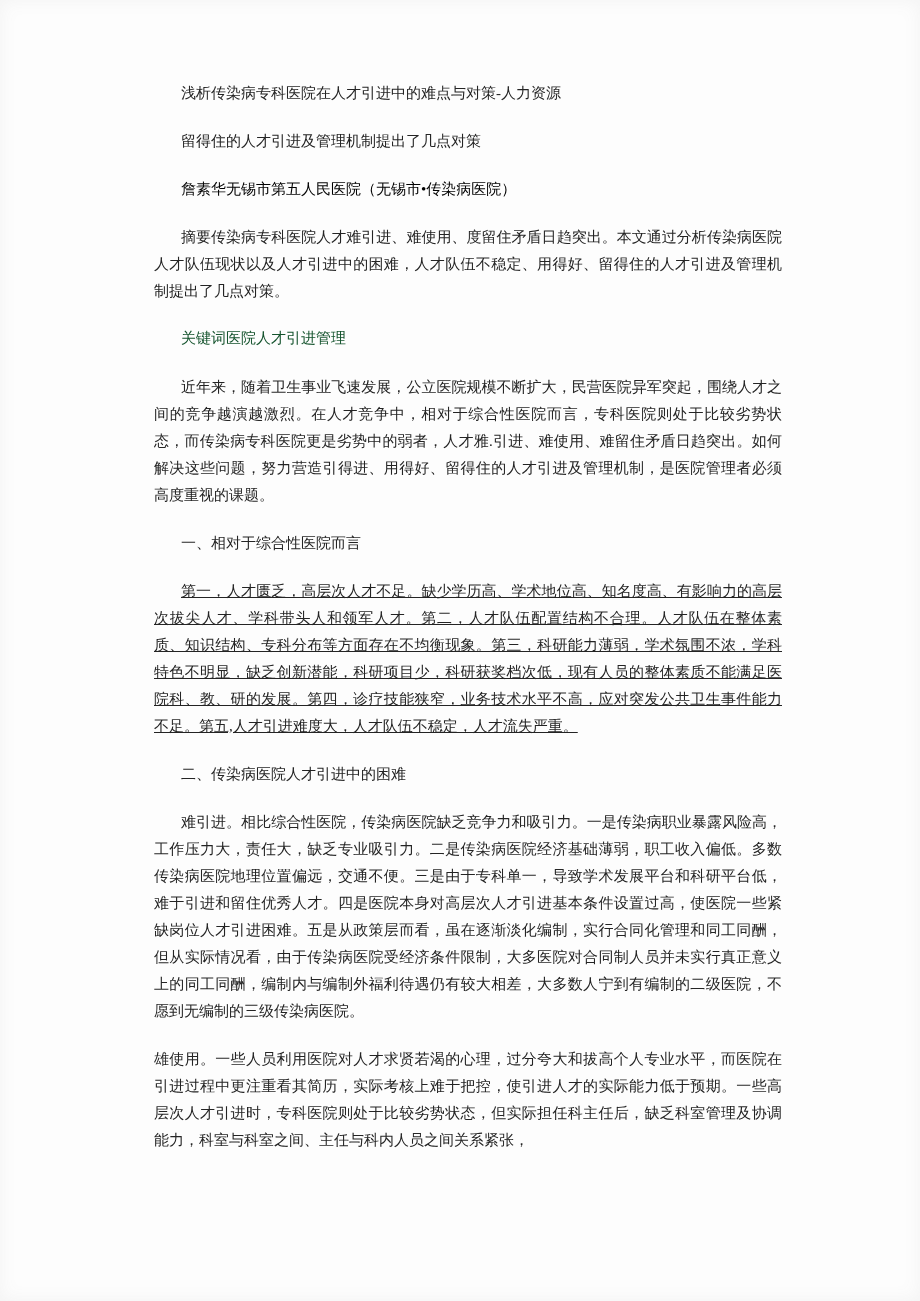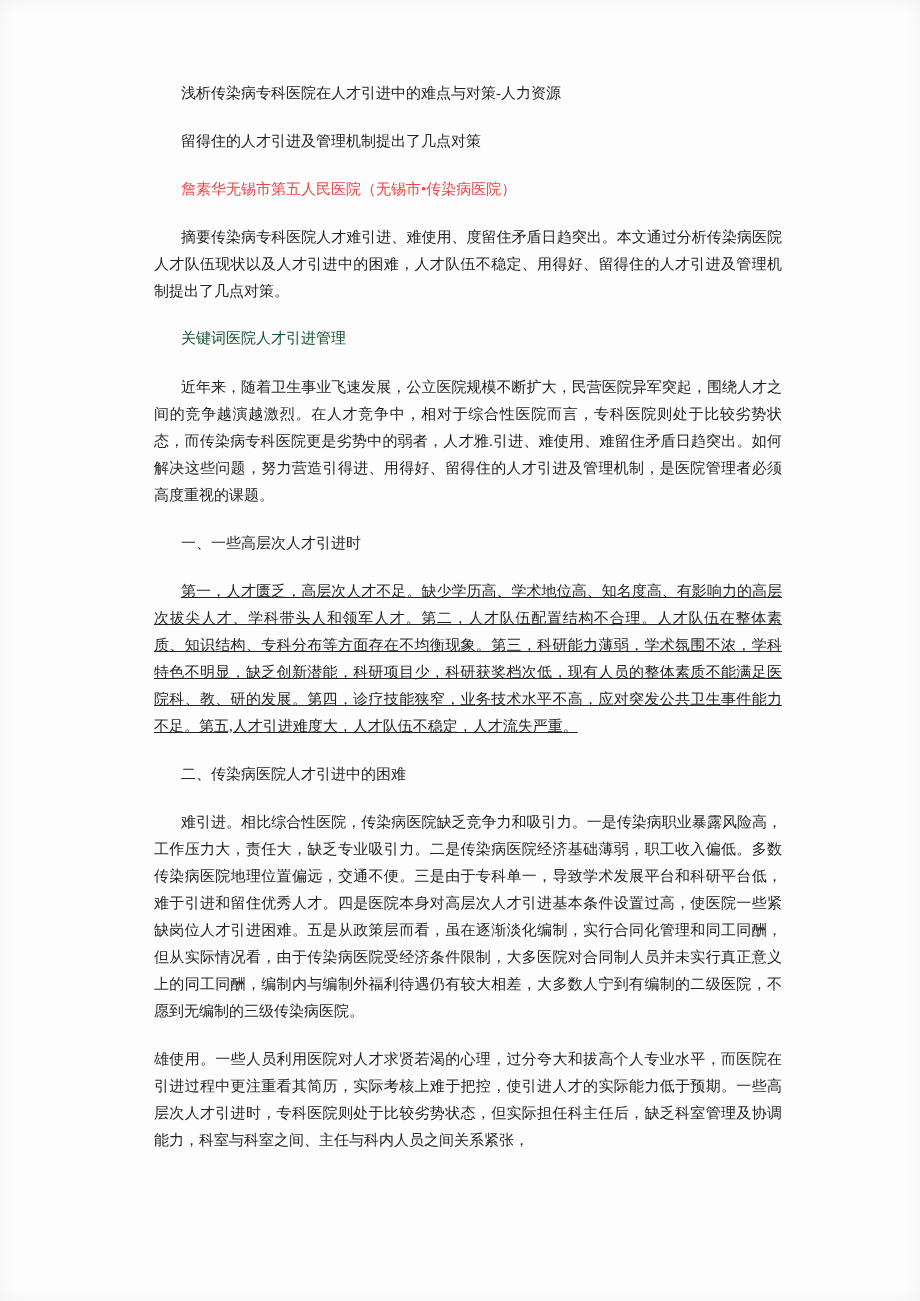--- a/index.html
+++ b/index.html
@@ -45,23 +45,23 @@
     text-indent: 0;
   }
 </style>
 </head>
 <body>
 
 <div class="page">
   <div class="doc">
       <p style="color: rgb(36, 36, 36);">浅析传染病专科医院在人才引进中的难点与对策-人力资源</p>
       <p style="color: rgb(36, 36, 36);">留得住的人才引进及管理机制提出了几点对策</p>
-      <p style="color: #ef4444;">詹素华无锡市第五人民医院（无锡市•传染病医院）</p>
+      <p style="color: #000000;">詹素华无锡市第五人民医院（无锡市•传染病医院）</p>
       <p style="color: rgb(36, 36, 36);">摘要传染病专科医院人才难引进、难使用、度留住矛盾日趋突出。本文通过分析传染病医院人才队伍现状以及人才引进中的困难，人才队伍不稳定、用得好、留得住的人才引进及管理机制提出了几点对策。</p>
       <p style="color: #14532d; font-family: Liberation Mono, monospace;">关键词医院人才引进管理</p>
       <p style="color: rgb(36, 36, 36);">近年来，随着卫生事业飞速发展，公立医院规模不断扩大，民营医院异军突起，围绕人才之间的竞争越演越激烈。在人才竞争中，相对于综合性医院而言，专科医院则处于比较劣势状态，而传染病专科医院更是劣势中的弱者，人才雅.引进、难使用、难留住矛盾日趋突出。如何解决这些问题，努力营造引得进、用得好、留得住的人才引进及管理机制，是医院管理者必须高度重视的课题。</p>
-      <p style="color: rgb(36, 36, 36);">一、一些高层次人才引进时</p>
+      <p style="color: rgb(36, 36, 36);">一、相对于综合性医院而言</p>
       <p style="color: rgb(36, 36, 36); text-decoration: underline;">第一，人才匮乏，高层次人才不足。缺少学历高、学术地位高、知名度高、有影响力的高层次拔尖人才、学科带头人和领军人才。第二，人才队伍配置结构不合理。人才队伍在整体素质、知识结构、专科分布等方面存在不均衡现象。第三，科研能力薄弱，学术氛围不浓，学科特色不明显，缺乏创新潜能，科研项目少，科研获奖档次低，现有人员的整体素质不能满足医院科、教、研的发展。第四，诊疗技能狭窄，业务技术水平不高，应对突发公共卫生事件能力不足。第五,人才引进难度大，人才队伍不稳定，人才流失严重。</p>
       <p style="color: rgb(36, 36, 36);">二、传染病医院人才引进中的困难</p>
       <p style="color: rgb(36, 36, 36);">难引进。相比综合性医院，传染病医院缺乏竞争力和吸引力。一是传染病职业暴露风险高，工作压力大，责任大，缺乏专业吸引力。二是传染病医院经济基础薄弱，职工收入偏低。多数传染病医院地理位置偏远，交通不便。三是由于专科单一，导致学术发展平台和科研平台低，难于引进和留住优秀人才。四是医院本身对高层次人才引进基本条件设置过高，使医院一些紧缺岗位人才引进困难。五是从政策层而看，虽在逐渐淡化编制，实行合同化管理和同工同酬，但从实际情况看，由于传染病医院受经济条件限制，大多医院对合同制人员并未实行真正意义上的同工同酬，编制内与编制外福利待遇仍有较大相差，大多数人宁到有编制的二级医院，不愿到无编制的三级传染病医院。</p>
       <p class="no-indent" style="color: rgb(36, 36, 36);">雄使用。一些人员利用医院对人才求贤若渴的心理，过分夸大和拔高个人专业水平，而医院在引进过程中更注重看其简历，实际考核上难于把控，使引进人才的实际能力低于预期。一些高层次人才引进时，专科医院则处于比较劣势状态，但实际担任科主任后，缺乏科室管理及协调能力，科室与科室之间、主任与科内人员之间关系紧张，</p>
     </div>
 </div>
 
 </body></html>

